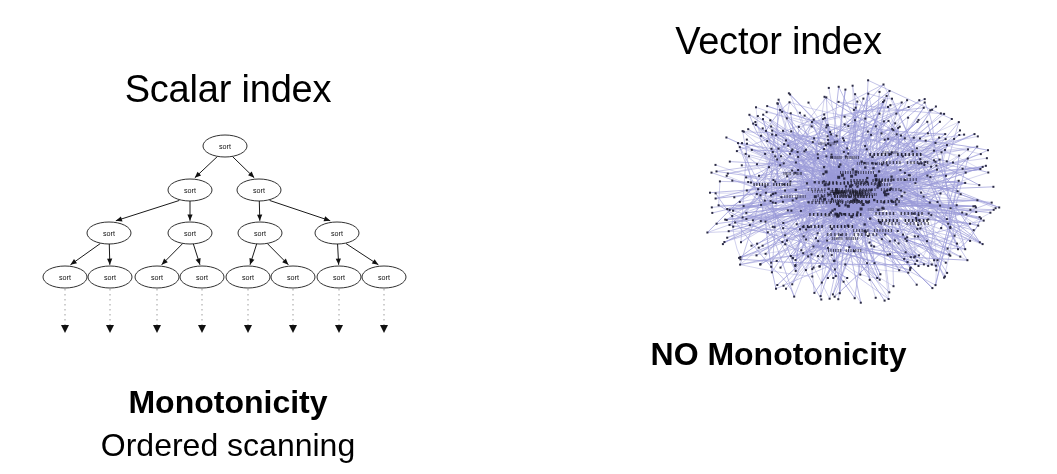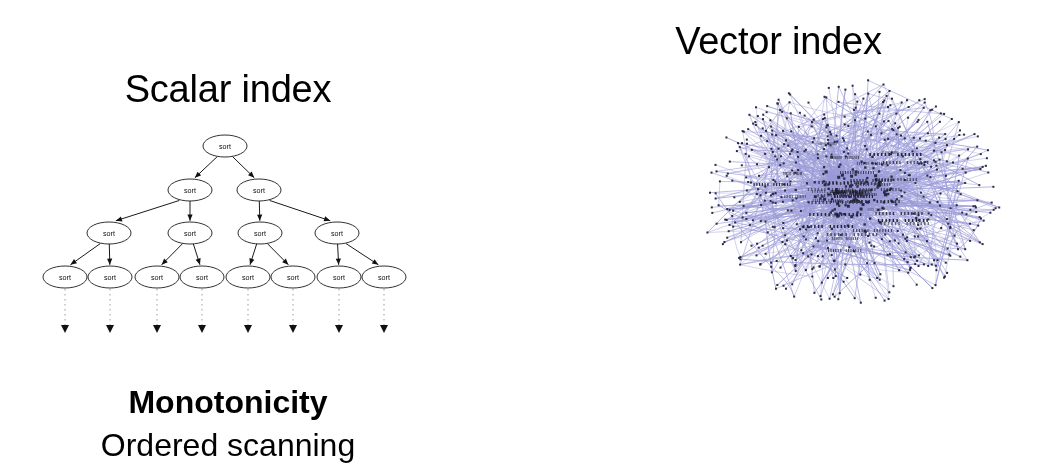--- a/index.html
+++ b/index.html
@@ -1932,14 +1932,15 @@
           <text x="376.9" y="146.6" class="graph-label" font-size="3.4" fill-opacity="0.58" textLength="50.6" lengthAdjust="spacingAndGlyphs">llllll lllllll</text>
           <text x="367.5" y="78.2" class="graph-label" font-size="4.2" fill-opacity="0.94" textLength="54.3" lengthAdjust="spacingAndGlyphs">llllll lllllll</text>
           <text x="300.8" y="115.3" class="graph-label" font-size="3.0" fill-opacity="0.58" textLength="34.9" lengthAdjust="spacingAndGlyphs">llllll lllllll</text>
           <text x="324.2" y="157.6" class="graph-label" font-size="3.7" fill-opacity="0.68" textLength="53.0" lengthAdjust="spacingAndGlyphs">llllll lllllll</text>
           <text x="375.0" y="143.6" class="graph-label" font-size="4.2" fill-opacity="0.94" textLength="52.2" lengthAdjust="spacingAndGlyphs">llllll lllllll</text>
         </g>
       </svg>
   </div>
 
   <div class="caption-block">
+    <div class="caption-strong">NO Monotonicity</div>
   </div>
 </div>
 
 </body></html>

